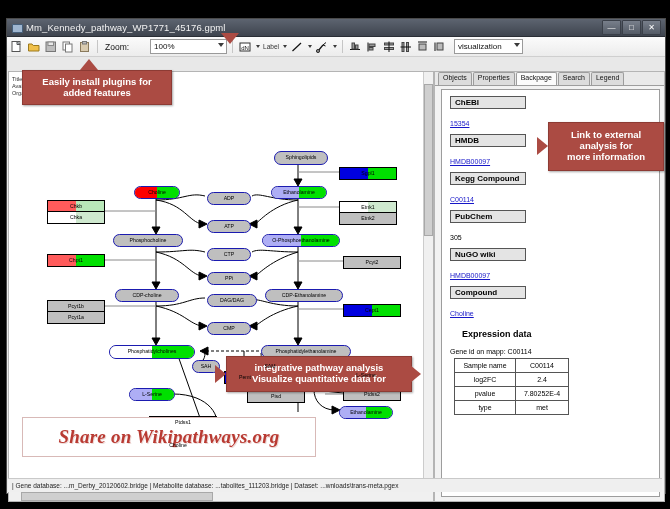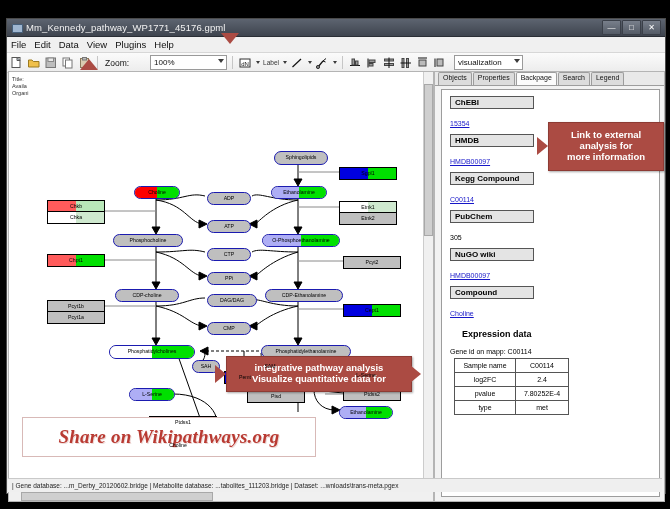--- a/index.html
+++ b/index.html
@@ -59,21 +59,21 @@
 
   
   .sidepanel{position:absolute;left:427px;top:52px;width:229px;height:429px;background:#f2f2f2;
              border:1px solid #b4b4b4;}
   .tabs{display:flex;height:13px;padding-left:3px;background:#e9e9e9;border-bottom:1px solid #9d9d9d;}
   .tab{font-size:7px;color:#111;padding:1px 4px 0 4px;border:1px solid #9d9d9d;border-bottom:none;
        background:#dcdcdc;margin-right:1px;border-radius:2px 2px 0 0;}
   .tab.active{background:#fbfbfb;position:relative;top:0;}
   .bp{position:absolute;left:6px;top:17px;right:4px;bottom:4px;background:#fff;border:1px solid #9d9d9d;
       overflow:hidden;padding:6px 0 0 8px;}
-  .dbhdr{width:84px;height:13px;background:#e4e4e4;border:1px solid #555;font-size:8px;font-weight:bold;
+  .dbhdr{width:76px;height:13px;background:#e4e4e4;border:1px solid #555;font-size:8px;font-weight:bold;
          color:#000;display:flex;align-items:center;padding-left:4px;box-sizing:border-box;margin-bottom:3px;}
   .dblink{font-size:7px;color:#1616c8;text-decoration:underline;margin-bottom:7px;display:inline-block;}
   .dbplain{font-size:7px;color:#000;margin-bottom:7px;display:inline-block;}
   .exphdr{font-size:9px;font-weight:bold;color:#000;margin:5px 0 9px 12px;}
   .geneid{font-size:7px;color:#000;margin-bottom:3px;}
   table.expr{border-collapse:collapse;margin-left:4px;}
   table.expr td{border:1px solid #555;font-size:7px;text-align:center;height:13px;padding:0 3px;color:#000;}
   table.expr td.k{width:54px;}
   table.expr td.v{width:46px;}
 
@@ -111,28 +111,20 @@
     <div class="titlebar">
       <span class="tico"></span>
       <span class="titletext">Mm_Kennedy_pathway_WP1771_45176.gpml</span>
       <span class="winbtns">
         <span class="winbtn">—</span>
         <span class="winbtn">□</span>
         <span class="winbtn">✕</span>
       </span>
     </div>
 
-    <div class="menubar">
-      <span>File</span>
-      <span>Edit</span>
-      <span>Data</span>
-      <span>View</span>
-      <span>Plugins</span>
-      <span>Help</span>
-    </div>
 
     <div class="toolbar">
       <span class="tbtn">
         <svg width="14" height="14">
             <rect x="2" y="1.5" width="8" height="10" fill="#fff" stroke="#555"></rect>
             <path d="M7 1.5 L10 4.5 L7 4.5 Z" fill="#cfe0f0" stroke="#555"></path>
           </svg>
         </span>
       <span class="tbtn">
         <svg width="14" height="14">
@@ -536,20 +528,24 @@
       </div>
     </div>
 
     <div class="statusbar">
       <span>| Gene database: ...m_Derby_20120602.bridge | Metabolite database: ...tabolites_111203.bridge | Dataset: ...wnloads\trans-meta.pgex</span>
     </div>
   </div>
 
   <div class="arrowdown" style="left:221px;top:33px;"></div>
 
+  <div class="callout" style="left:22px;top:70px;width:148px;height:33px;font-size:9.5px;flex-direction:column">
+    <span>Easily install plugins for</span>
+    <span>added features</span>
+  </div>
   <div class="arrowup" style="left:80px;top:59px;"></div>
 
   <div class="callout" style="left:548px;top:122px;width:114px;height:47px;font-size:9.5px;flex-direction:column">
     <span>Link  to external</span>
     <span>analysis  for</span>
     <span>more information</span>
   </div>
   <div class="arrowright" style="left:537px;top:137px;"></div>
 
   <div class="callout" style="left:226px;top:356px;width:184px;height:34px;font-size:9.5px;flex-direction:column">

